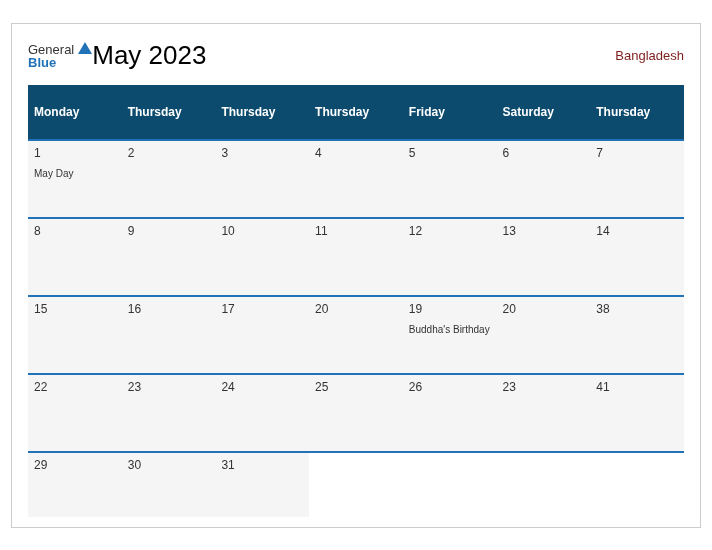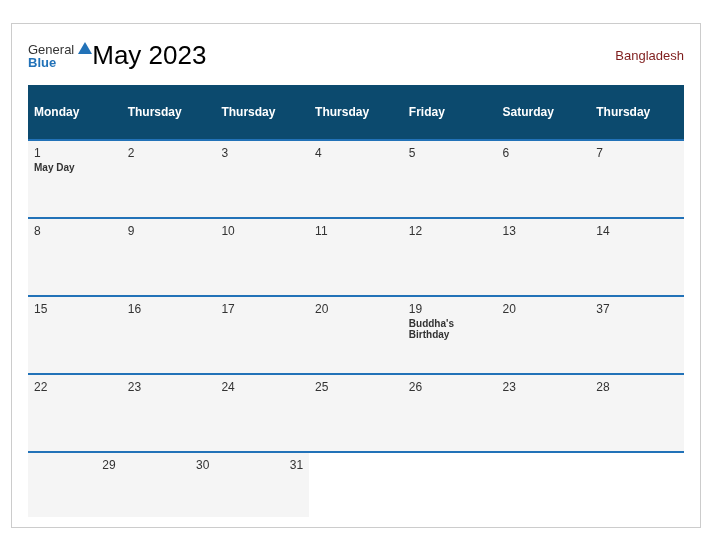--- a/index.html
+++ b/index.html
@@ -101,26 +101,24 @@
     .day-num {
       font-size: 12px;
       font-weight: normal;
       color: #333;
       display: block;
     }
     .day-event {
       font-size: 10px;
       color: #333;
       display: block;
-      margin-top: 2px;
-      font-weight: bold;
+      margin-top: 8px;
     }
     .cal-grid tr:last-child td {
       height: 65px;
-      text-align: right;
     }
   </style>
 </head>
 <body>
 
 <div class="calendar-wrapper">
   <div class="cal-header">
     <div class="logo-area">
       <div class="logo-block">
         <div class="logo-top-row">
@@ -208,21 +206,21 @@
             <span class="day-num">20</span>
           </td>
           <td>
             <span class="day-num">19</span>
             <span class="day-event">Buddha's Birthday</span>
           </td>
           <td>
             <span class="day-num">20</span>
           </td>
           <td>
-            <span class="day-num">37</span>
+            <span class="day-num">38</span>
           </td>
         </tr>
         <tr>
           <td>
             <span class="day-num">22</span>
           </td>
           <td>
             <span class="day-num">23</span>
           </td>
           <td>
@@ -231,21 +229,21 @@
           <td>
             <span class="day-num">25</span>
           </td>
           <td>
             <span class="day-num">26</span>
           </td>
           <td>
             <span class="day-num">23</span>
           </td>
           <td>
-            <span class="day-num">28</span>
+            <span class="day-num">41</span>
           </td>
         </tr>
         <tr>
           <td>
             <span class="day-num">29</span>
           </td>
           <td>
             <span class="day-num">30</span>
           </td>
           <td>

